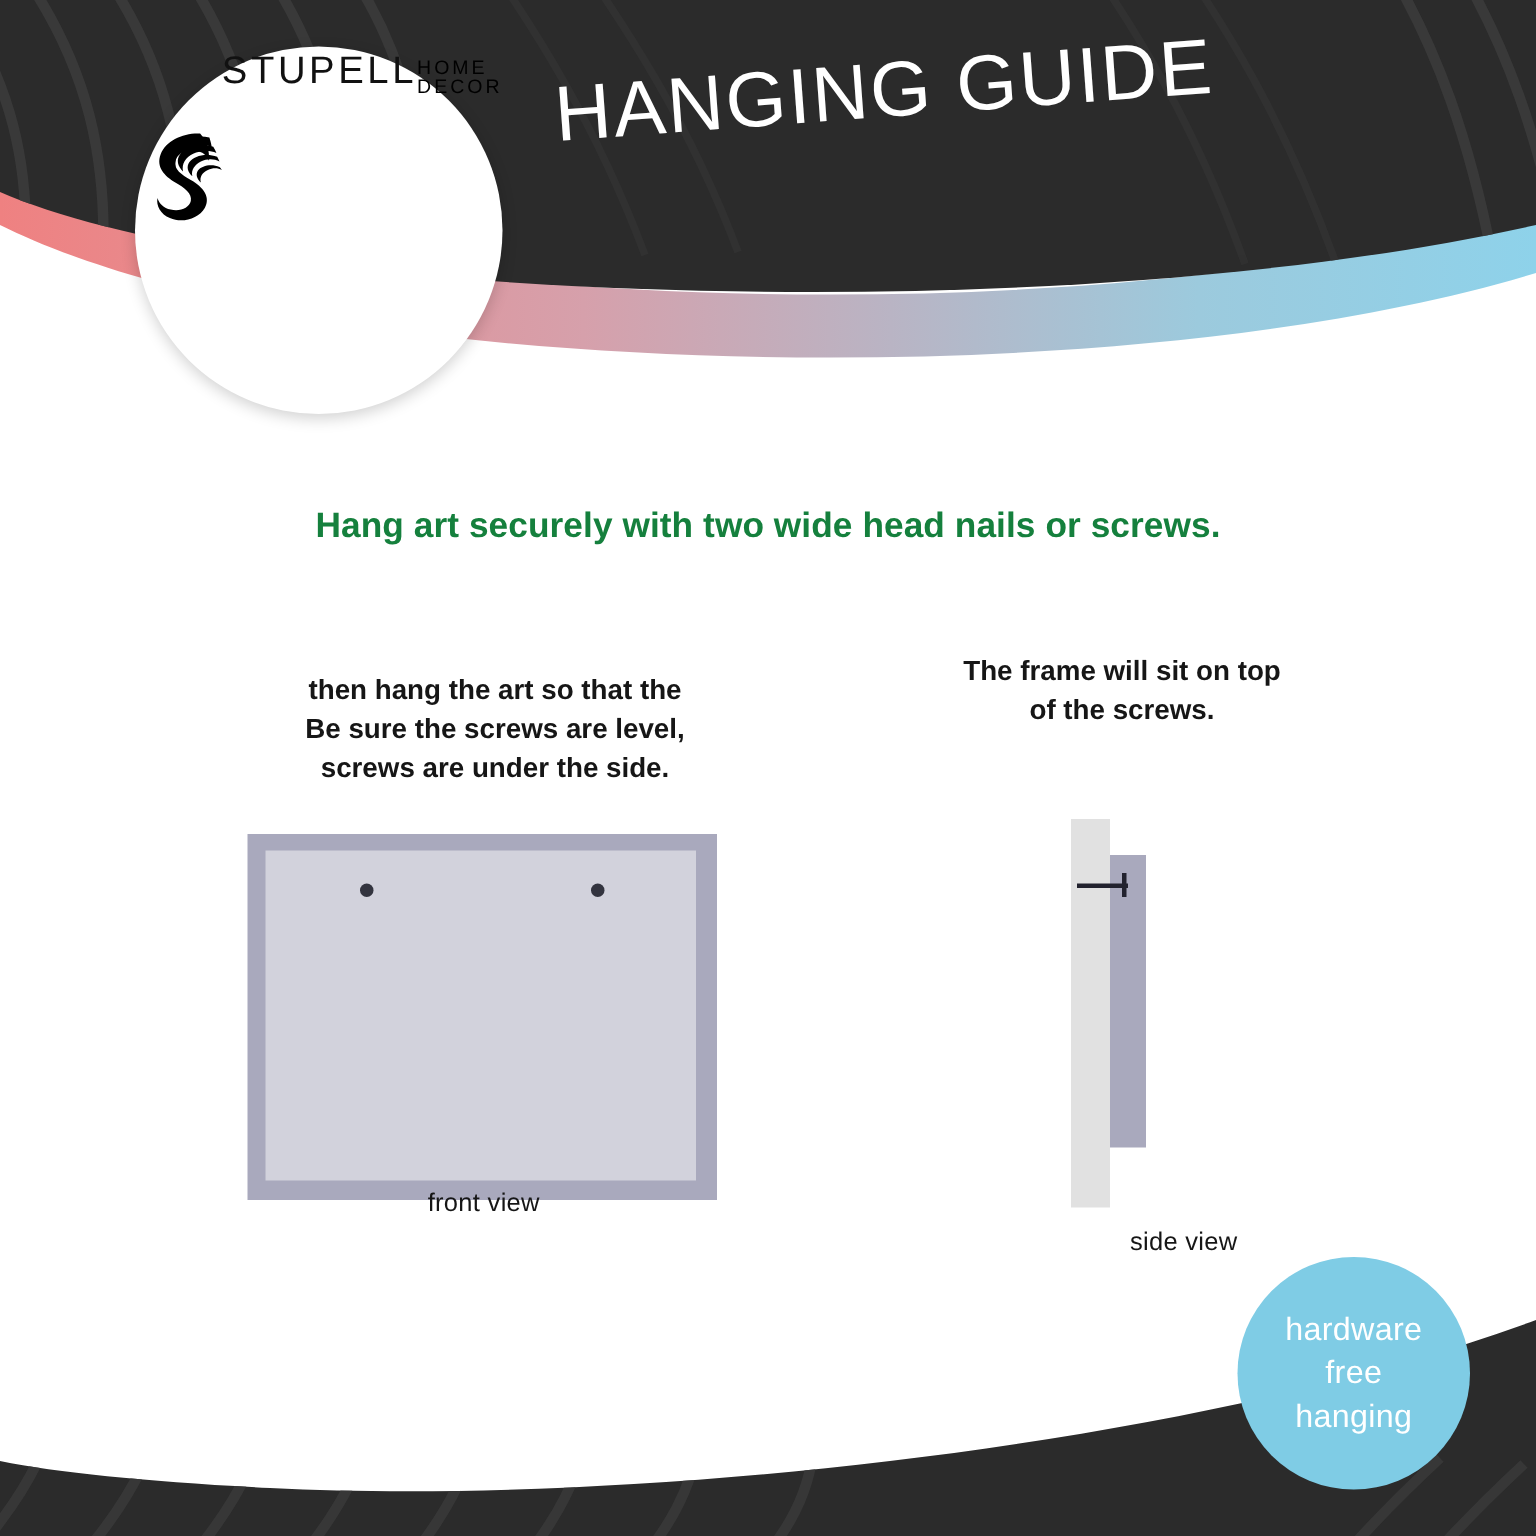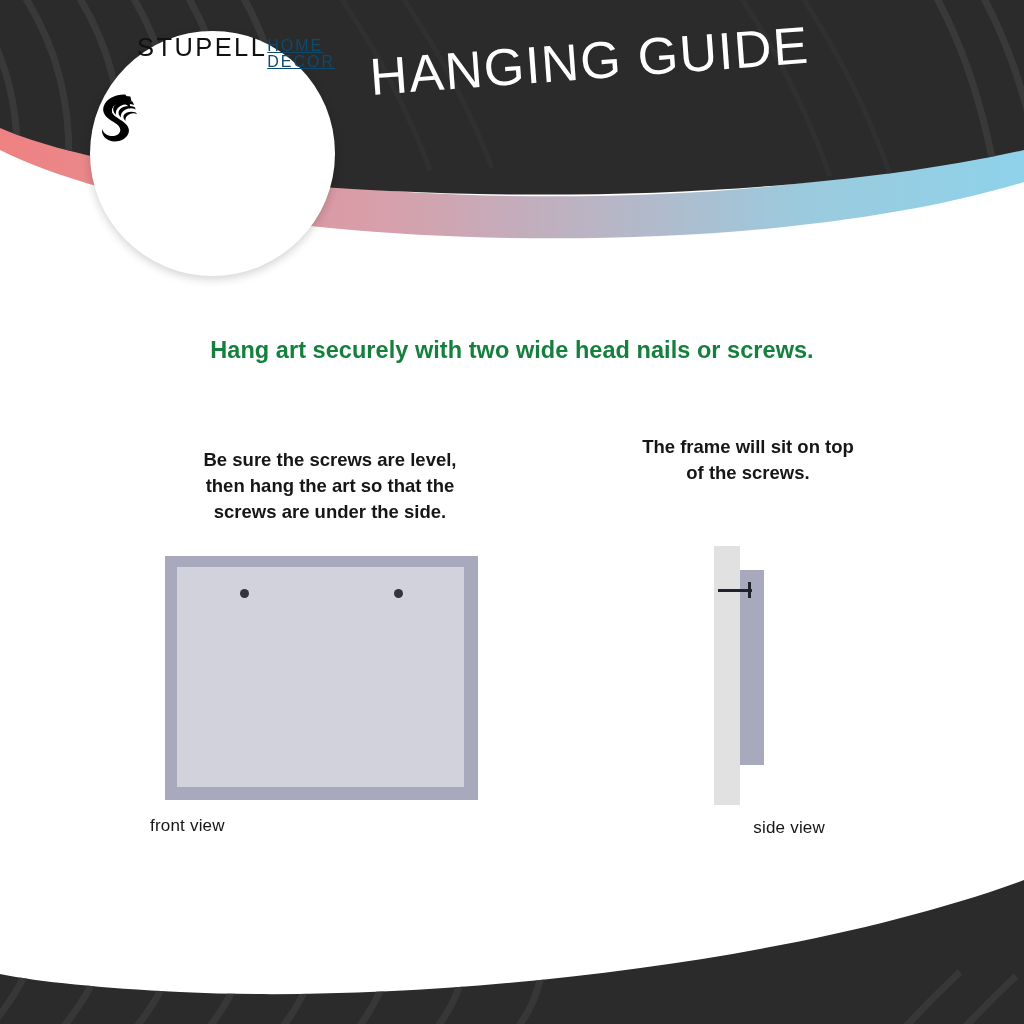--- a/index.html
+++ b/index.html
@@ -51,26 +51,25 @@
   .logo-wordmark {
     margin-top: 4px;
     font-size: 25.5px;
     letter-spacing: 2.4px;
     color: #111111;
     font-weight: 400;
     line-height: 1;
   }
   .logo-subword {
     margin-top: 7px;
-    font-size: 16px;
+    font-size: 13px;
     letter-spacing: 2.0px;
-    color: #0c4a6e;
+    color: #000000;
     font-weight: 400;
     line-height: 1;
-    text-decoration: underline;
   }
 
   
   .header-title {
     position: absolute;
     left: 370px;
     top: 47px;
     width: 520px;
     transform: rotate(-4.2deg);
     transform-origin: left center;
@@ -189,21 +188,21 @@
   }
 
   
   .view-label {
     position: absolute;
     font-size: 17px;
     font-weight: 500;
     color: #161616;
     letter-spacing: 0.2px;
   }
-  .view-label-front { left: 150px; top: 816px; width: 345px; text-align: left; }
+  .view-label-front { left: 150px; top: 792px; width: 345px; text-align: center; }
   .view-label-side  { left: 655px; top: 818px; width: 170px; text-align: right; }
 
   
   .badge {
     position: absolute;
     left: 825px;
     top: 838px;
     width: 155px;
     height: 155px;
     border-radius: 50%;
@@ -291,22 +290,22 @@
     </svg>
     <div class="logo-wordmark">STUPELL</div>
     <div class="logo-subword">HOME DECOR</div>
   </div>
 
   <div class="header-title">HANGING GUIDE</div>
 
   <div class="lead-line">Hang art securely with two wide head nails or screws.</div>
 
   <div class="caption caption-left">
+    <div>then hang the art so that the</div>
     <div>Be sure the screws are level,</div>
-    <div>then hang the art so that the</div>
     <div>screws are under the side.</div>
   </div>
 
   <div class="frame-front">
     <div class="frame-front-inner">
       <span class="screw-dot left"></span>
       <span class="screw-dot right"></span>
     </div>
   </div>
   <div class="view-label view-label-front">front view</div>
@@ -315,14 +314,19 @@
     <div>The frame will sit on top</div>
     <div>of the screws.</div>
   </div>
 
   <div class="side-wall"></div>
   <div class="side-frame"></div>
   <div class="nail"></div>
   <div class="nail-head"></div>
   <div class="view-label view-label-side">side view</div>
 
+  <div class="badge">
+    <div>hardware</div>
+    <div>free</div>
+    <div>hanging</div>
+  </div>
 
 </div>
 
 </body></html>

